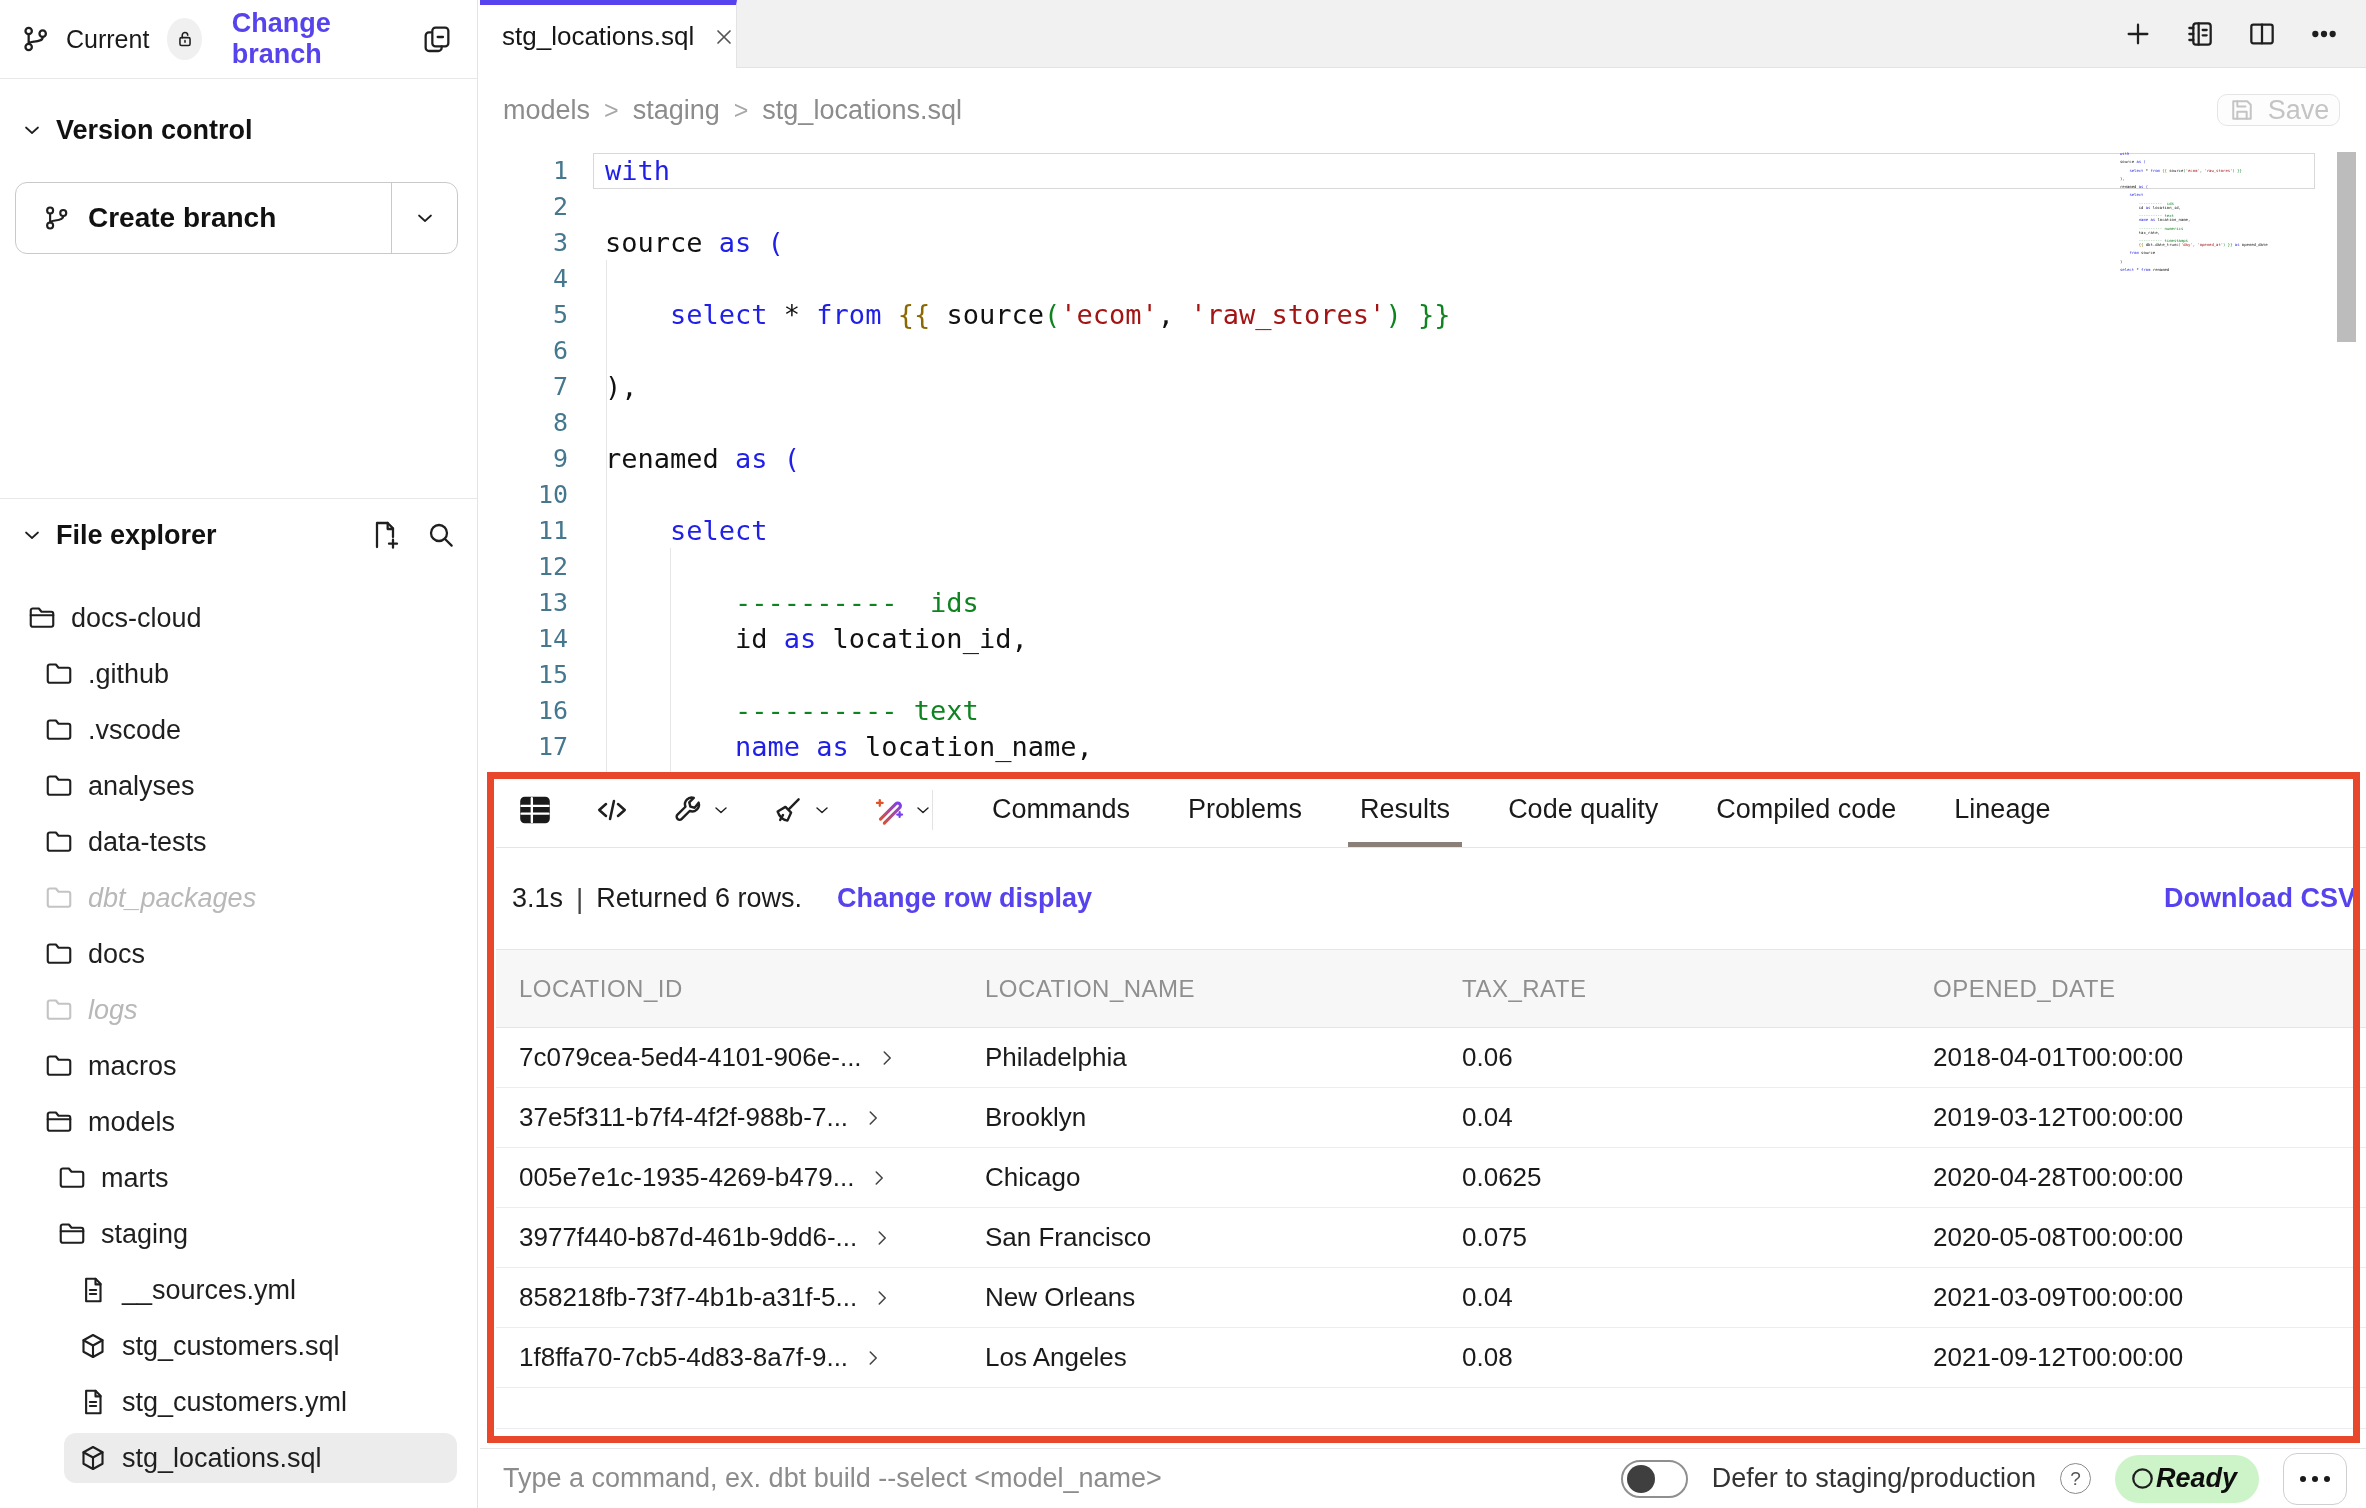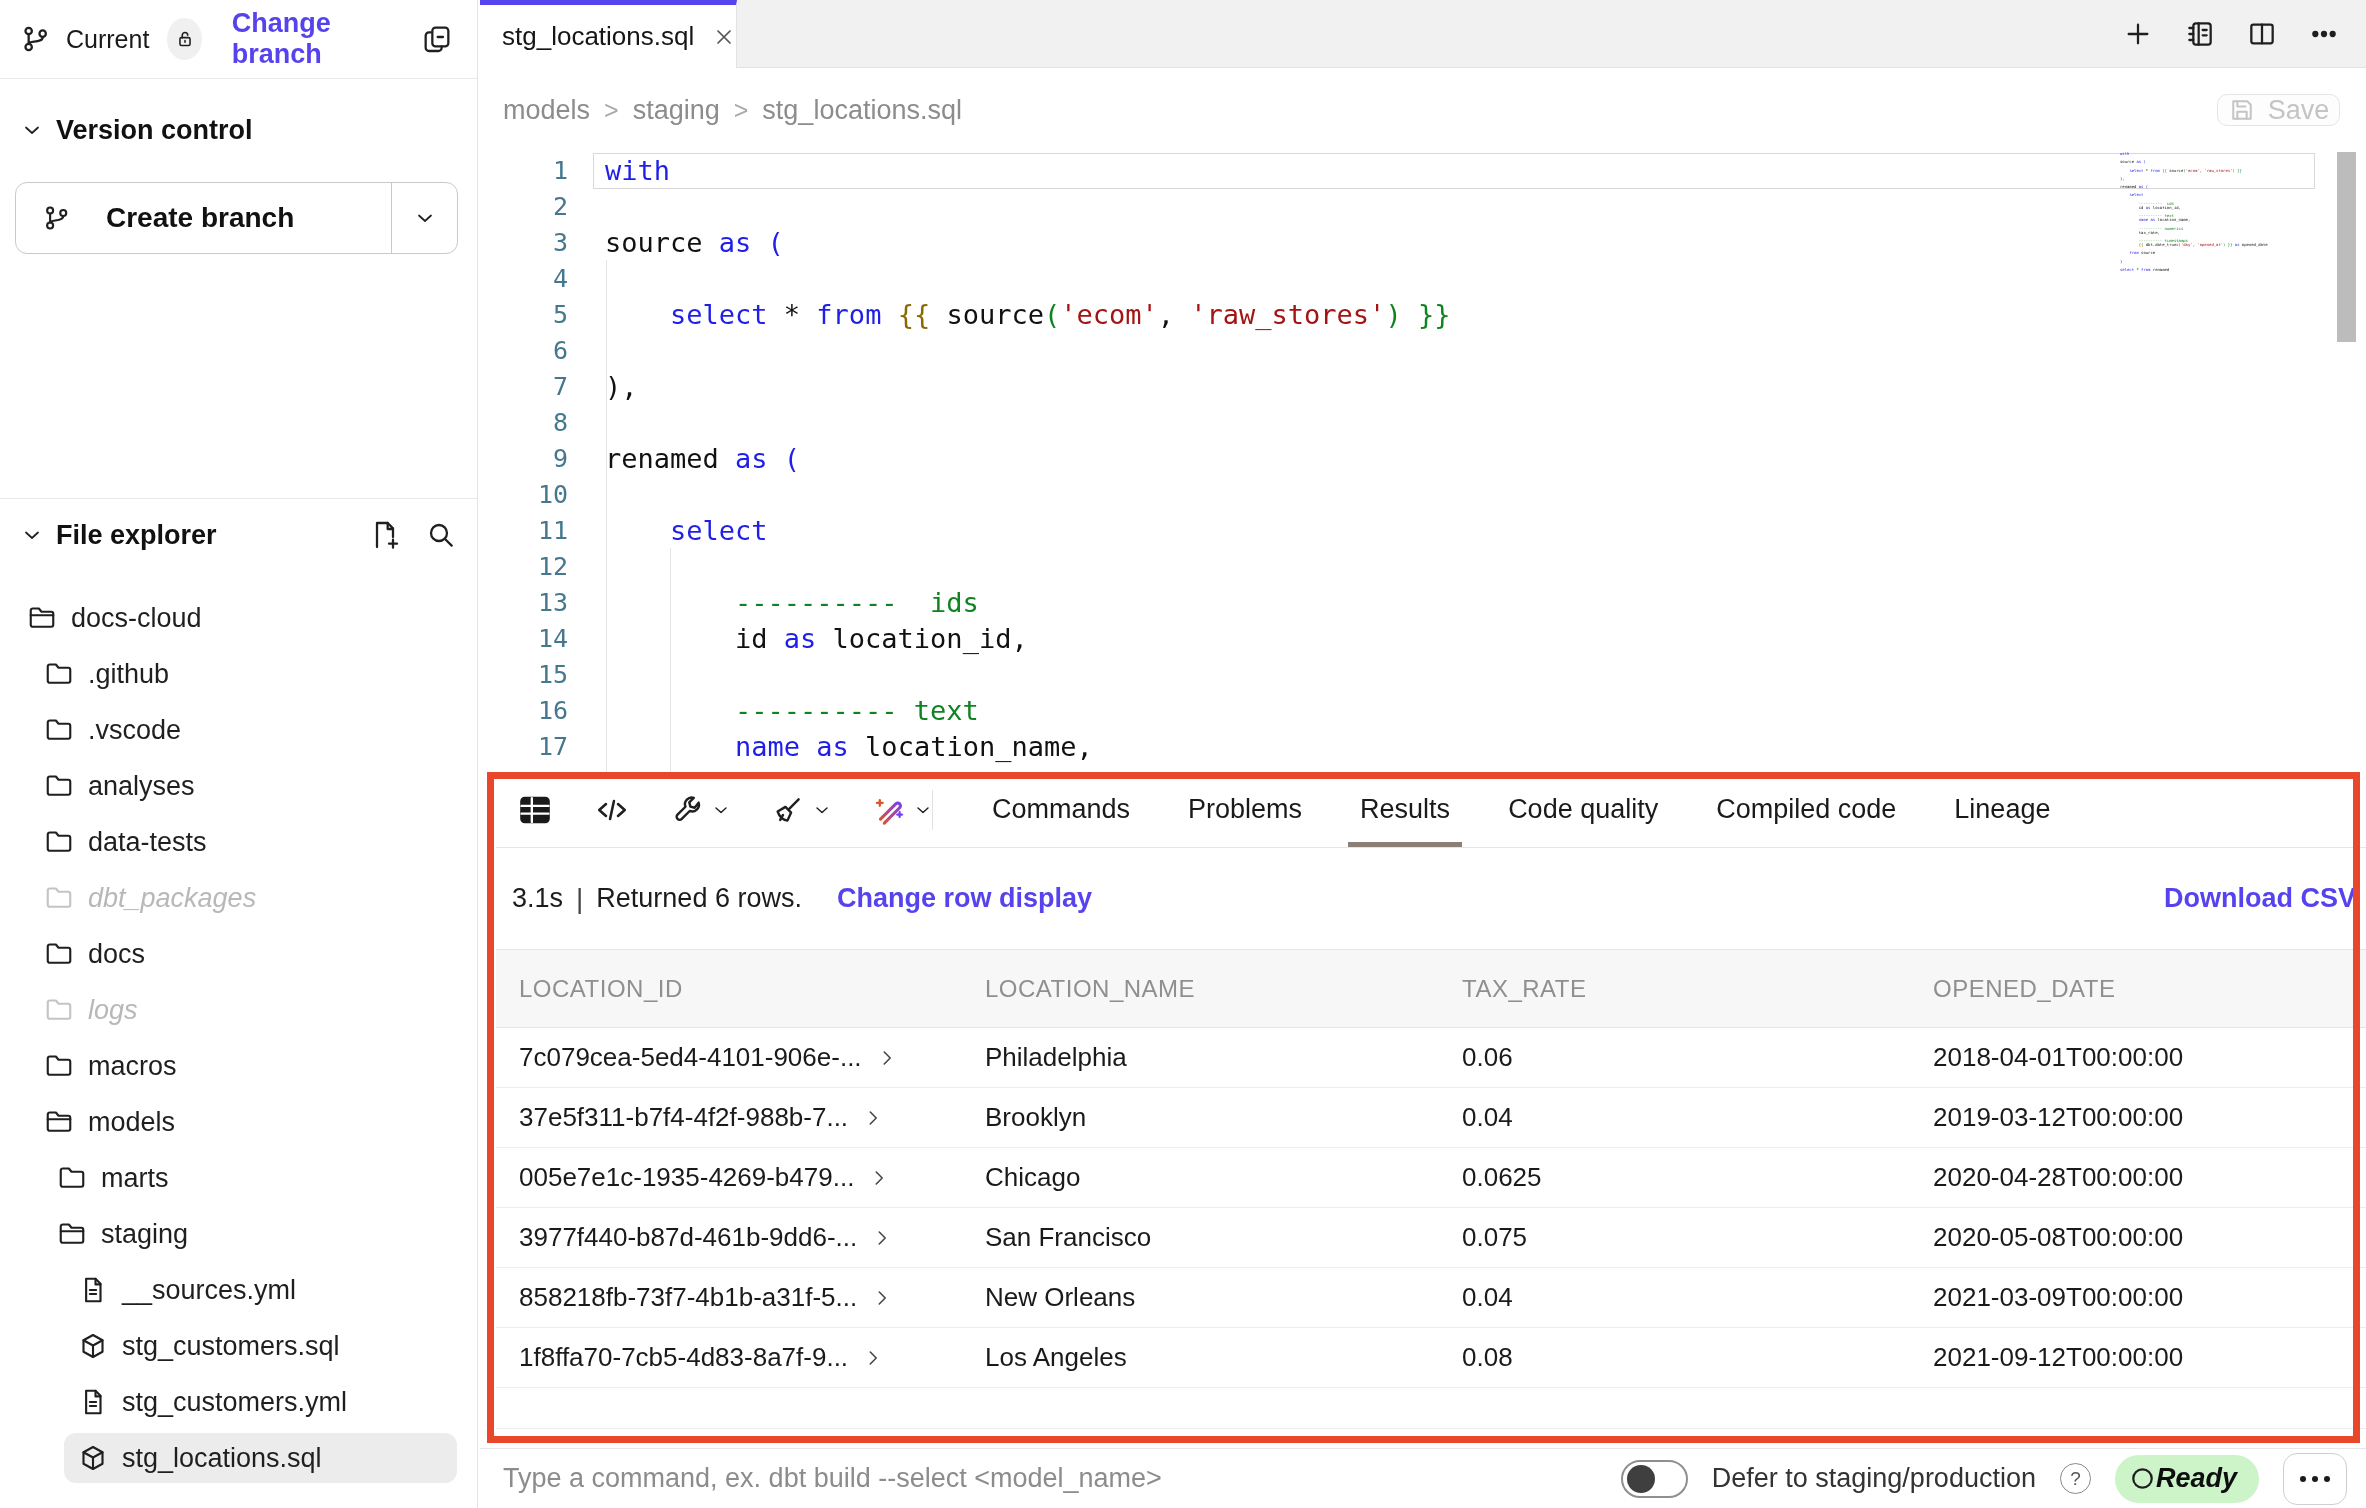--- a/index.html
+++ b/index.html
@@ -15,21 +15,21 @@
   #sidebar { position:absolute; left:0; top:0; width:478px; height:1508px; background:#fff; border-right:1px solid #e4e4e4; }
   .sb-top { height:79px; display:flex; align-items:center; padding:0 24px 0 20px; gap:14px; border-bottom:1px solid #e8e8e8; }
   .sb-top .label { font-size:25px; color:#1a1a1a; }
   .lockbadge { width:42px; height:42px; border-radius:50%; background:#f0f0f0; display:flex; align-items:center; justify-content:center; margin-left:4px; }
   .link { color:var(--accent); font-weight:600; font-size:27px; cursor:pointer; }
   .sb-top .link { margin-left:16px; }
   .sb-top .spacer { flex:1; }
   .sec-header { display:flex; align-items:center; gap:12px; padding:0 20px; height:46px; margin-top:28px; font-size:27px; font-weight:700; color:#111; }
   .sec-header .hicons { margin-left:auto; display:flex; gap:24px; align-items:center; }
   .create-branch { position:absolute; left:15px; top:182px; width:443px; height:72px; border:1.5px solid #c9c9c9; border-radius:12px; background:#fff; display:flex; align-items:stretch; cursor:pointer; }
-  .cb-main { flex:1; display:flex; align-items:center; gap:34px; padding-left:26px; font-size:28px; font-weight:600; color:#111; }
+  .cb-main { flex:1; display:flex; align-items:center; gap:16px; padding-left:26px; font-size:28px; font-weight:600; color:#111; }
   .cb-chev { width:66px; display:flex; align-items:center; justify-content:center; border-left:1.5px solid #c9c9c9; }
   .sb-divider { position:absolute; left:0; top:498px; width:100%; border-top:1px solid #e8e8e8; }
   #fe-header { position:absolute; left:0; top:512px; width:100%; margin-top:0; }
   #file-tree { position:absolute; left:0; top:590px; width:100%; }
   .trow { position:relative; height:56px; display:flex; align-items:center; gap:14px; font-size:27px; color:#1f1f1f; cursor:pointer; }
   .trow > * { position:relative; z-index:1; }
   .trow.lvl0 { padding-left:27px; } .trow.lvl1 { padding-left:44px; }
   .trow.lvl2 { padding-left:57px; } .trow.lvl3 { padding-left:78px; }
   .trow.muted { color:#b8b8b8; font-style:italic; }
   .trow.muted svg { stroke:#c4c4c4; }

